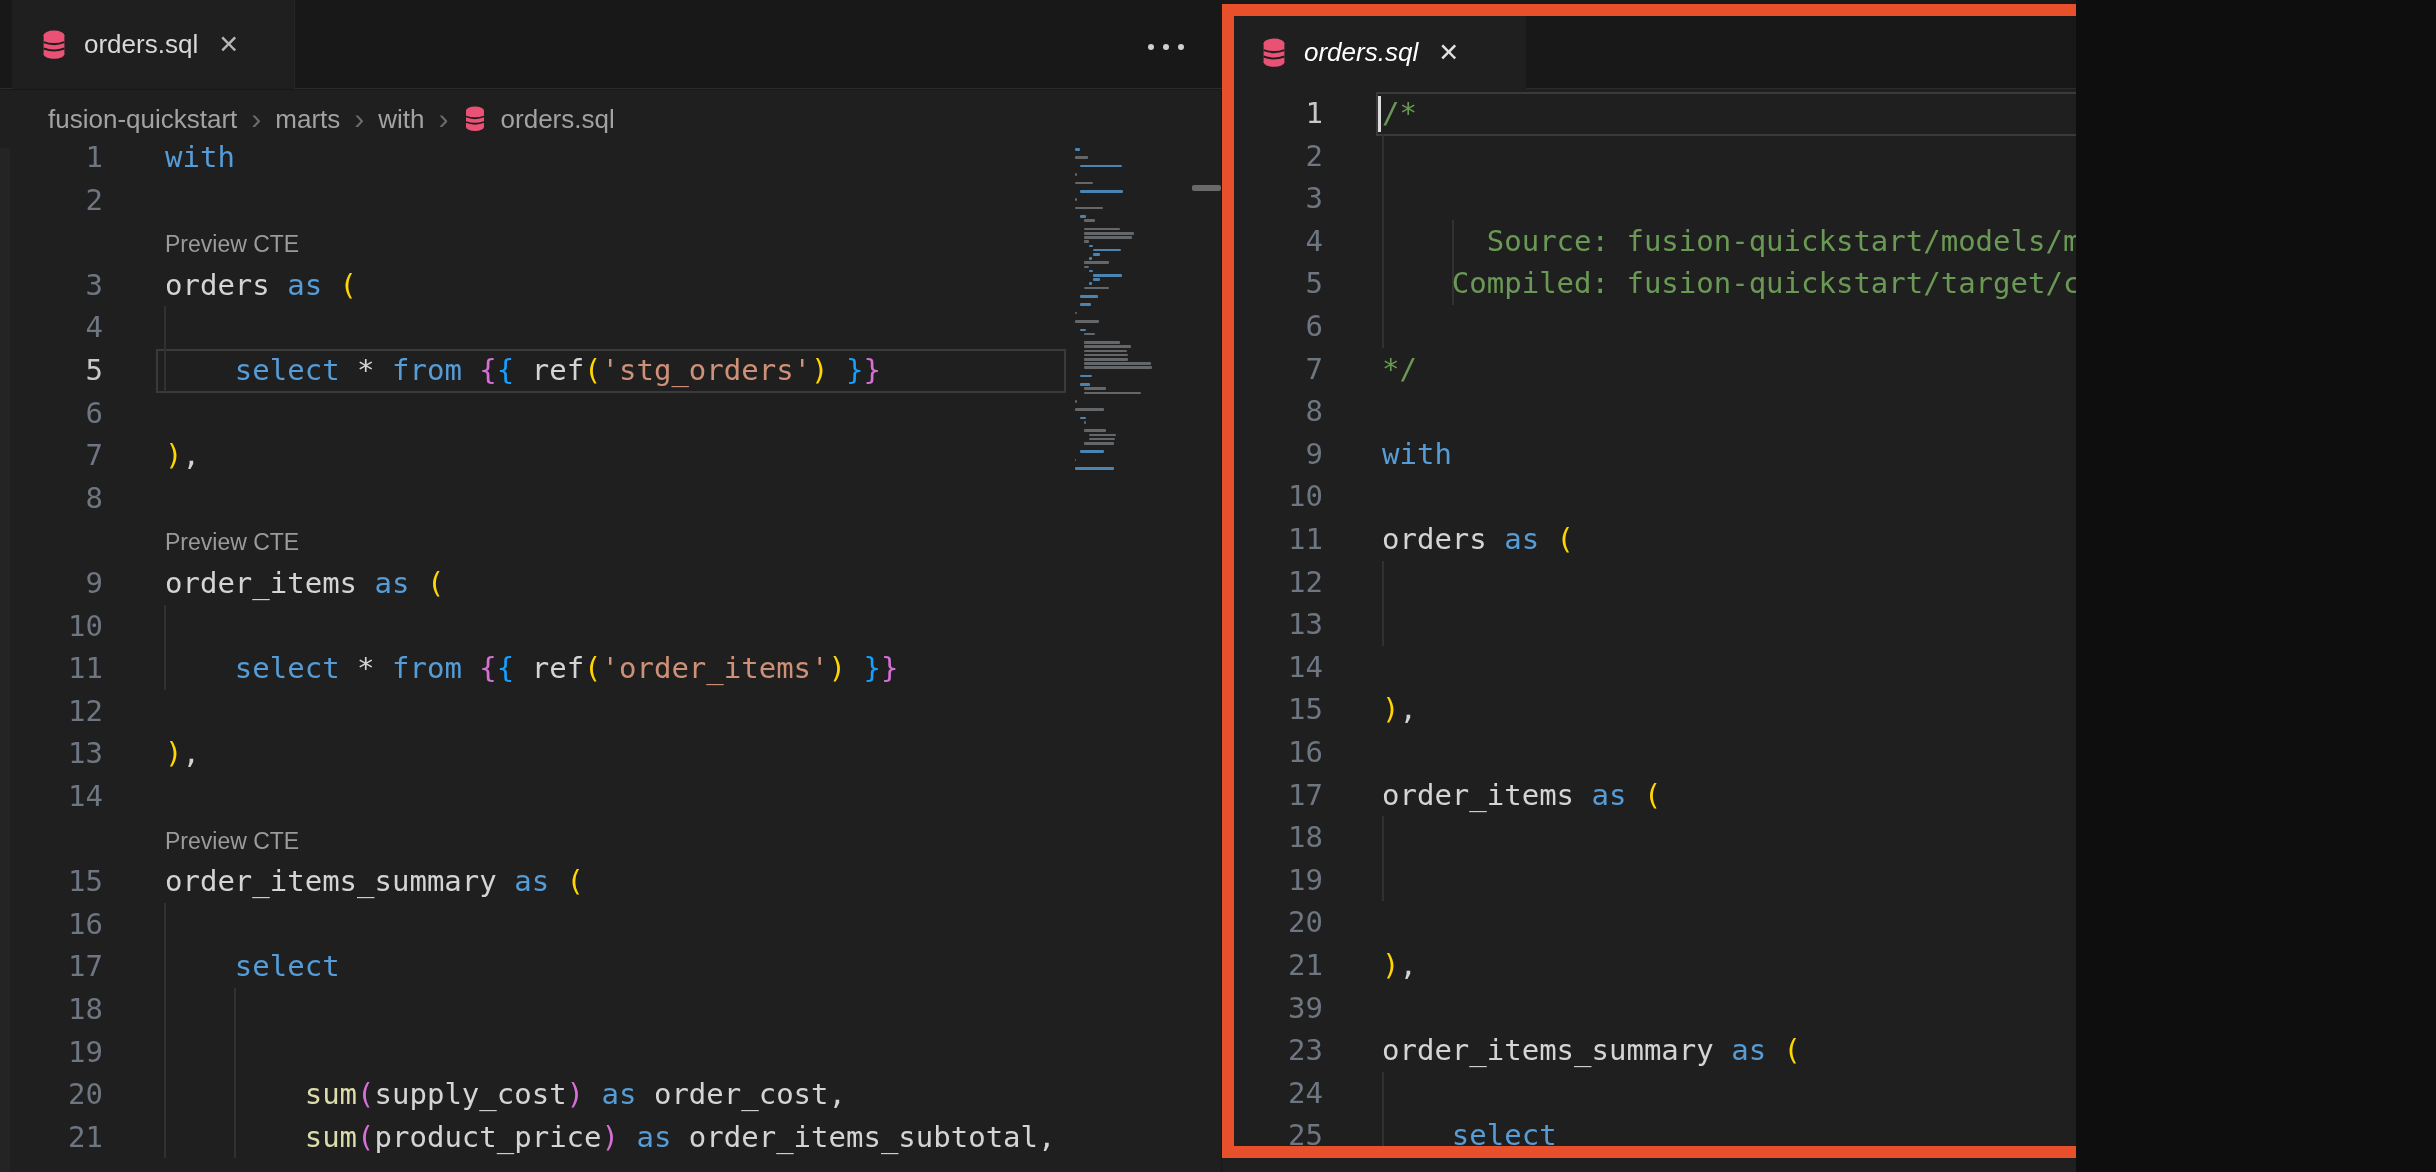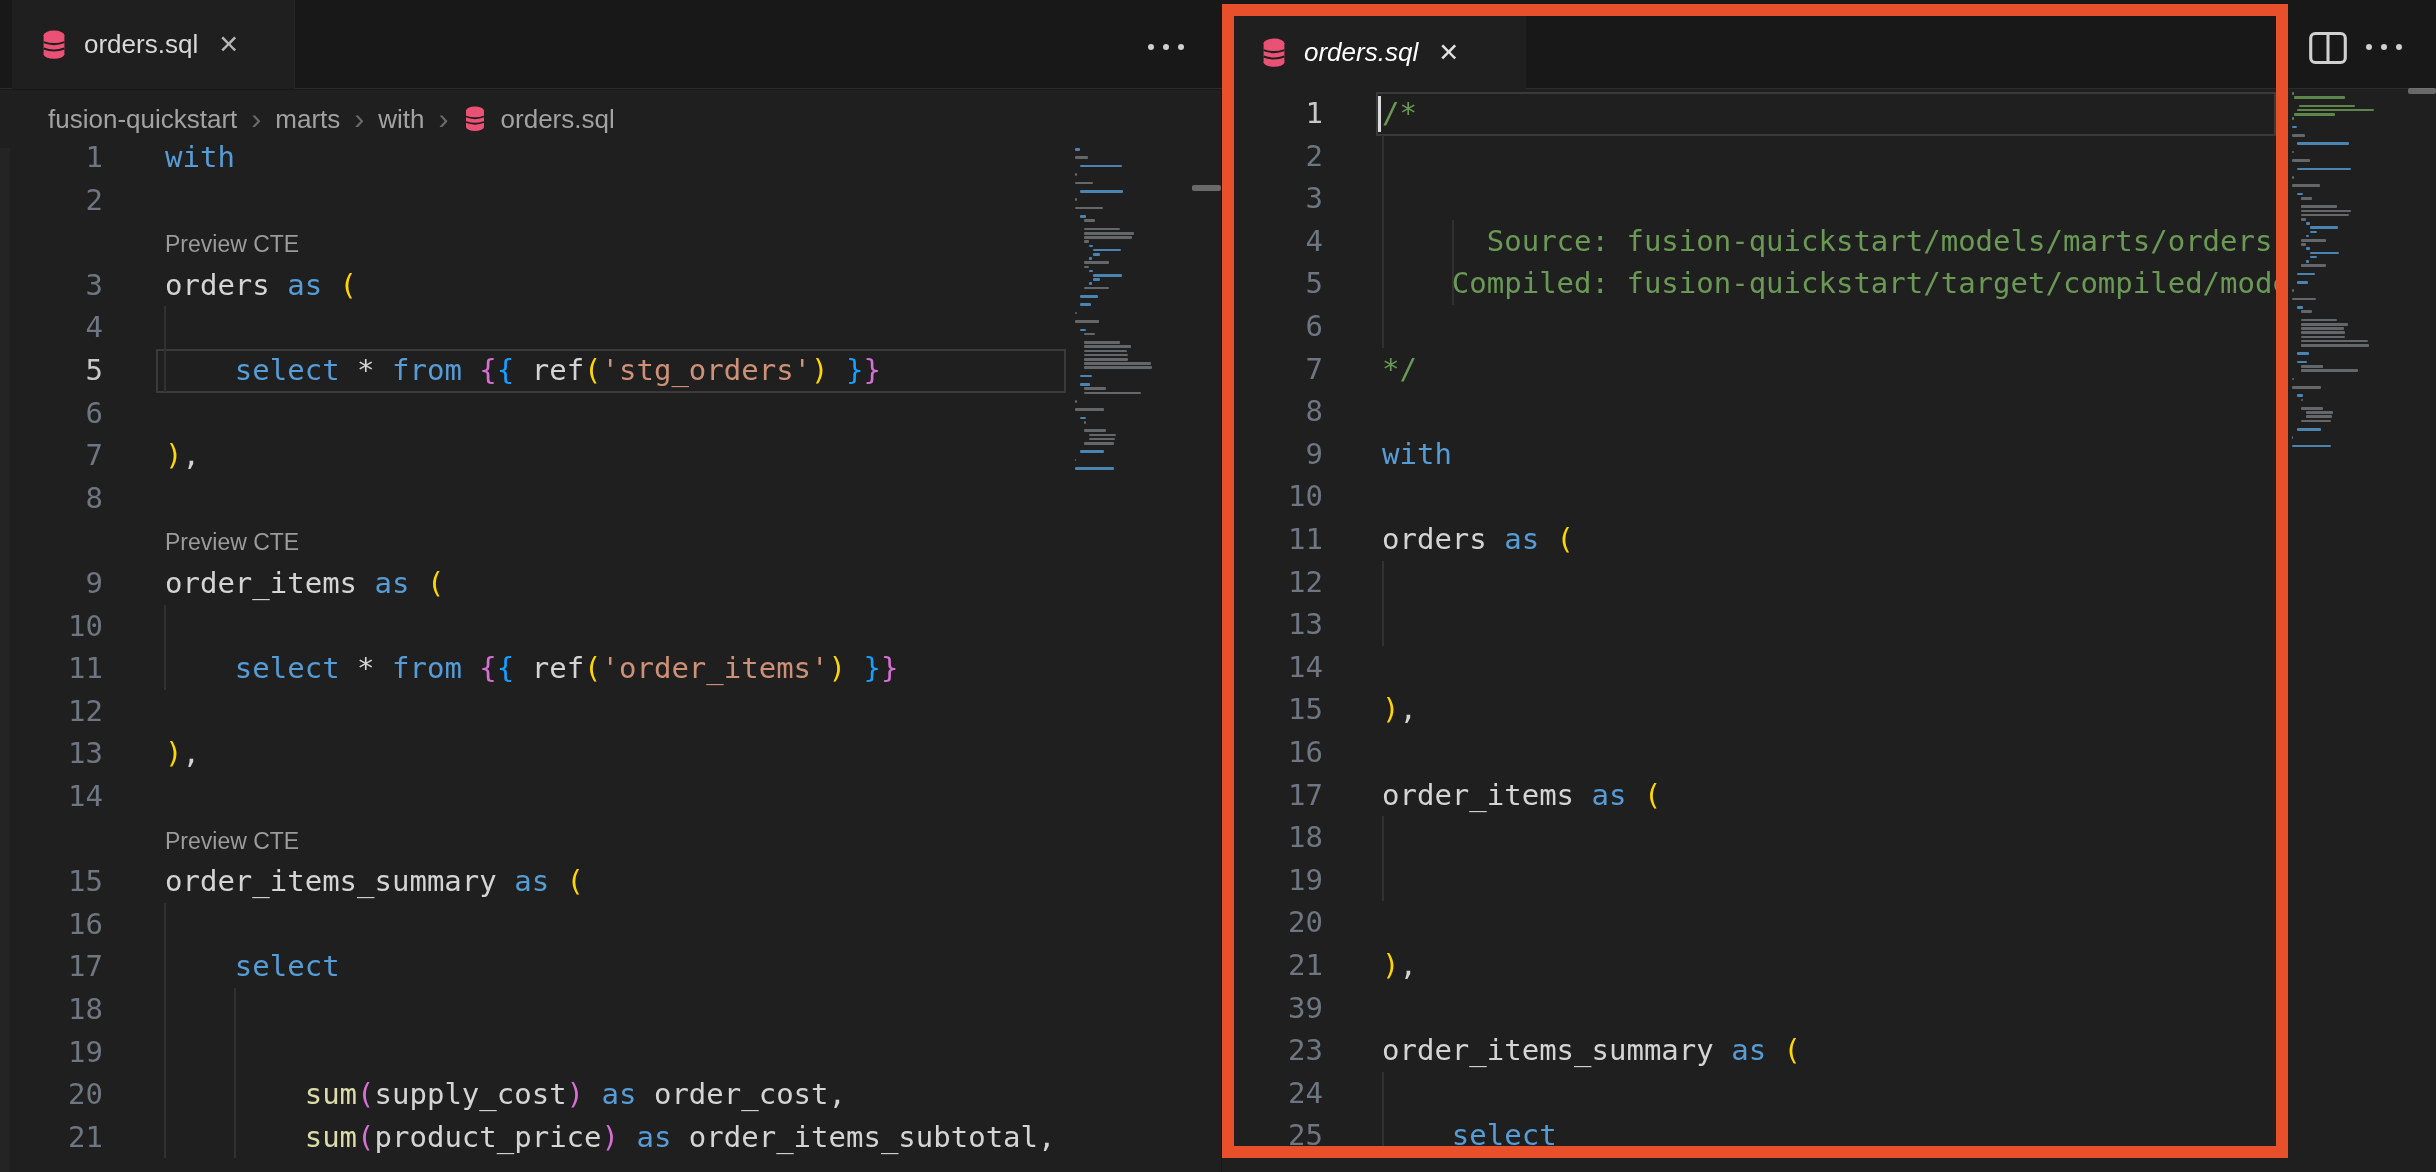--- a/index.html
+++ b/index.html
@@ -1,16 +1,16 @@
 <!DOCTYPE html>
 <html><head>
 <meta charset="utf-8">
 <style>
   html,body{margin:0;padding:0;background:#0e0e0e;}
-  .stage{position:relative;width:2436px;height:1172px;background:#181818;overflow:hidden;
+  .stage{position:relative;width:2076px;height:1172px;background:#181818;overflow:hidden;
          font-family:"Liberation Sans",sans-serif;}
   .abs{position:absolute;}
   .tabbar{position:absolute;left:0;top:0;width:2436px;height:89px;background:#181818;
           border-bottom:1px solid #2b2b2b;box-sizing:border-box;}
   .tab{position:absolute;display:flex;align-items:center;background:#1f1f1f;box-sizing:border-box;}
   .left-tab{left:12px;top:0;width:283px;height:89px;border-right:1px solid #262626;padding-left:28px;}
   .right-tab{left:1234px;top:16px;width:292px;height:73px;padding-left:26px;}
   .tab-label{font-size:26px;color:#d9d9d9;margin-left:16px;}
   .right-tab .tab-label{font-style:italic;color:#ffffff;}
   .tab-close{font-size:25px;color:#b6b6b6;margin-left:20px;font-family:"DejaVu Sans",sans-serif;}

